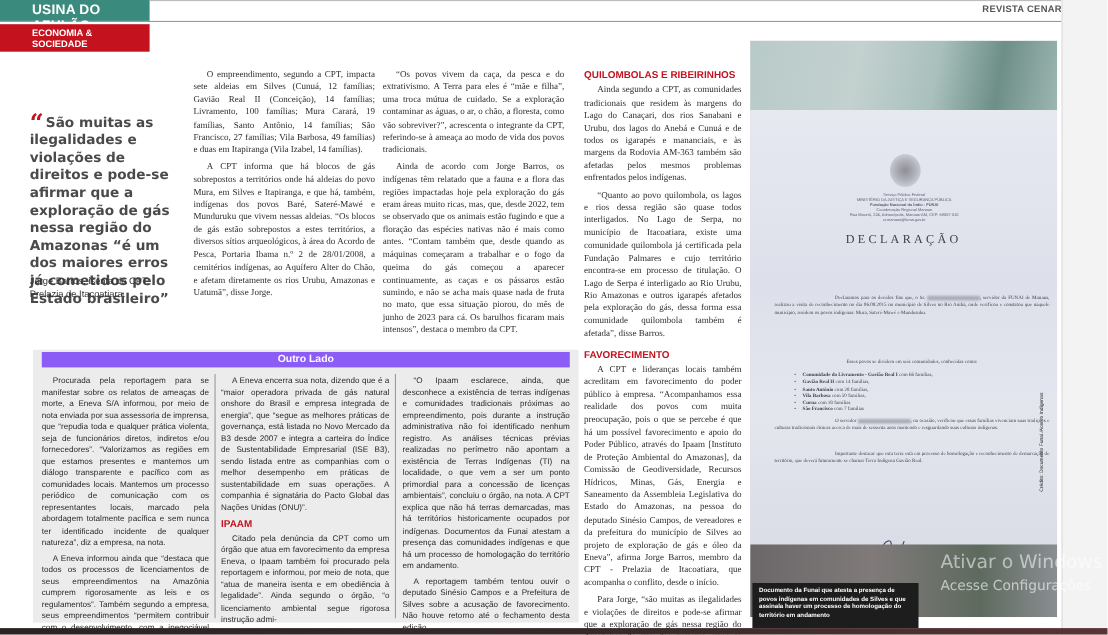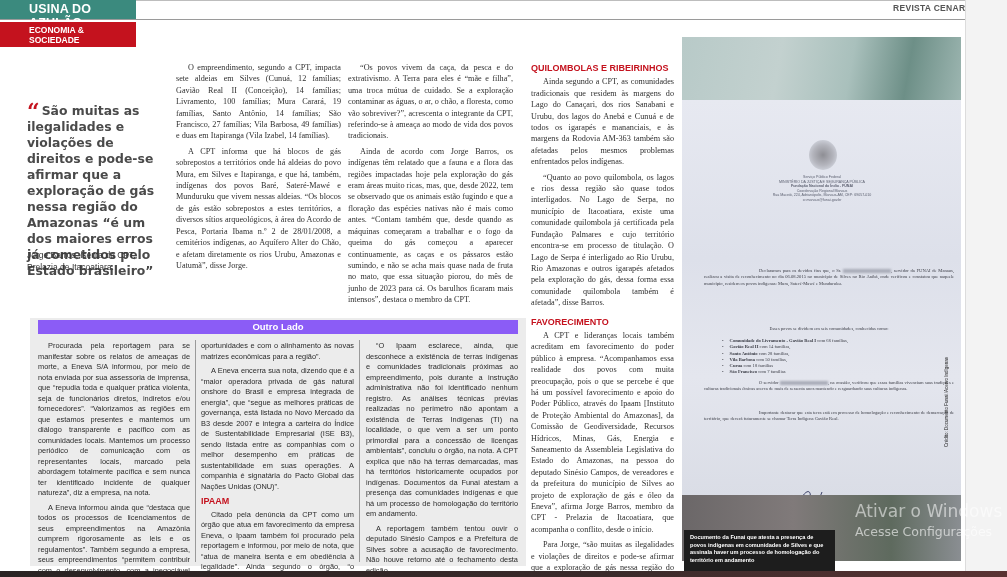--- a/index.html
+++ b/index.html
@@ -99,21 +99,20 @@
 </div>
 
 <div class="box"></div>
 <div class="box-title">Outro Lado</div>
 <div class="bcol" style="left:38px; top:341px; width:152px;">
   <p>Procurada pela reportagem para se manifestar sobre os relatos de ameaças de morte, a Eneva S/A informou, por meio de nota enviada por sua assessoria de imprensa, que “repudia toda e qualquer prática violenta, seja de funcionários diretos, indiretos e/ou fornecedores”. “Valorizamos as regiões em que estamos presentes e mantemos um diálogo transparente e pacífico com as comunidades locais. Mantemos um processo periódico de comunicação com os representantes locais, marcado pela abordagem totalmente pacífica e sem nunca ter identificado incidente de qualquer natureza”, diz a empresa, na nota.</p>
   <p>A Eneva informou ainda que “destaca que todos os processos de licenciamentos de seus empreendimentos na Amazônia cumprem rigorosamente as leis e os regulamentos”. Também segundo a empresa, seus empreendimentos “permitem contribuir com o desenvolvimento, com a inegociável preservação da vida e do meio ambiente, com a geração de empregos e</p>
 </div>
 <div class="bdiv" style="left:195px;"></div>
 <div class="bcol" style="left:201px; top:341px; width:153px;">
-  <p class="noindent">oportunidades e com o alinhamento às novas matrizes econômicas para a região”.</p>
   <p>A Eneva encerra sua nota, dizendo que é a “maior operadora privada de gás natural onshore do Brasil e empresa integrada de energia”, que “segue as melhores práticas de governança, está listada no Novo Mercado da B3 desde 2007 e integra a carteira do Índice de Sustentabilidade Empresarial (ISE B3), sendo listada entre as companhias com o melhor desempenho em práticas de sustentabilidade em suas operações. A companhia é signatária do Pacto Global das Nações Unidas (ONU)”.</p>
   <h3>IPAAM</h3>
   <p>Citado pela denúncia da CPT como um órgão que atua em favorecimento da empresa Eneva, o Ipaam também foi procurado pela reportagem e informou, por meio de nota, que “atua de maneira isenta e em obediência à legalidade”. Ainda segundo o órgão, “o licenciamento ambiental segue rigorosa instrução admi-</p>
 </div>
 <div class="bdiv" style="left:359px;"></div>
 <div class="bcol" style="left:366px; top:341px; width:152px;">
   <p>“O Ipaam esclarece, ainda, que desconhece a existência de terras indígenas e comunidades tradicionais próximas ao empreendimento, pois durante a instrução administrativa não foi identificado nenhum registro. As análises técnicas prévias realizadas no perímetro não apontam a existência de Terras Indígenas (TI) na localidade, o que vem a ser um ponto primordial para a concessão de licenças ambientais”, concluiu o órgão, na nota. A CPT explica que não há terras demarcadas, mas há territórios historicamente ocupados por indígenas. Documentos da Funai atestam a presença das comunidades indígenas e que há um processo de homologação do território em andamento.</p>
   <p>A reportagem também tentou ouvir o deputado Sinésio Campos e a Prefeitura de Silves sobre a acusação de favorecimento. Não houve retorno até o fechamento desta edição.</p>
 </div>
 
@@ -122,20 +121,21 @@
   <div class="paper">
     <div class="emblem"></div>
     <div class="doc-head">
       <div>Serviço Público Federal</div>
       <div>MINISTÉRIO DA JUSTIÇA E SEGURANÇA PÚBLICA</div>
       <div style="font-weight:bold;">Fundação Nacional do Índio - FUNAI</div>
       <div>Coordenação Regional Manaus</div>
       <div>Rua Maceió, 224, Adrianópolis, Manaus-AM, CEP: 69057-010</div>
       <div>cr.manaus@funai.gov.br</div>
     </div>
+    <div class="doc-title">DECLARAÇÃO</div>
     <div class="doc-text indent" style="top:168px;"><span>Declaramos para os devidos fins que, o Sr.</span> <span class="blur"></span>, <span>servidor da FUNAI de Manaus, realizou a visita de reconhecimento no dia 06.08.2015 no município de Silves no Rio Anibá, onde verificou e constatou que naquele município, residem os povos indígenas: Mura, Sateré-Mawé e Munduruku.</span></div>
     <div class="doc-text" style="top:226px; text-align:center;">Esses povos se dividem em seis comunidades, conhecidas como:</div>
     <ul class="doc-list">
       <li><b>Comunidade do Livramento - Gavião Real I</b> <span>com 66 famílias,</span></li>
       <li><b>Gavião Real II</b> <span>com 14 famílias,</span></li>
       <li><b>Santo Antônio</b> <span>com 28 famílias,</span></li>
       <li><b>Vila Barbosa</b> <span>com 50 famílias,</span></li>
       <li><b>Curua</b> <span>com 18 famílias</span></li>
       <li><b>São Francisco</b> <span>com 7 famílias</span></li>
     </ul>

